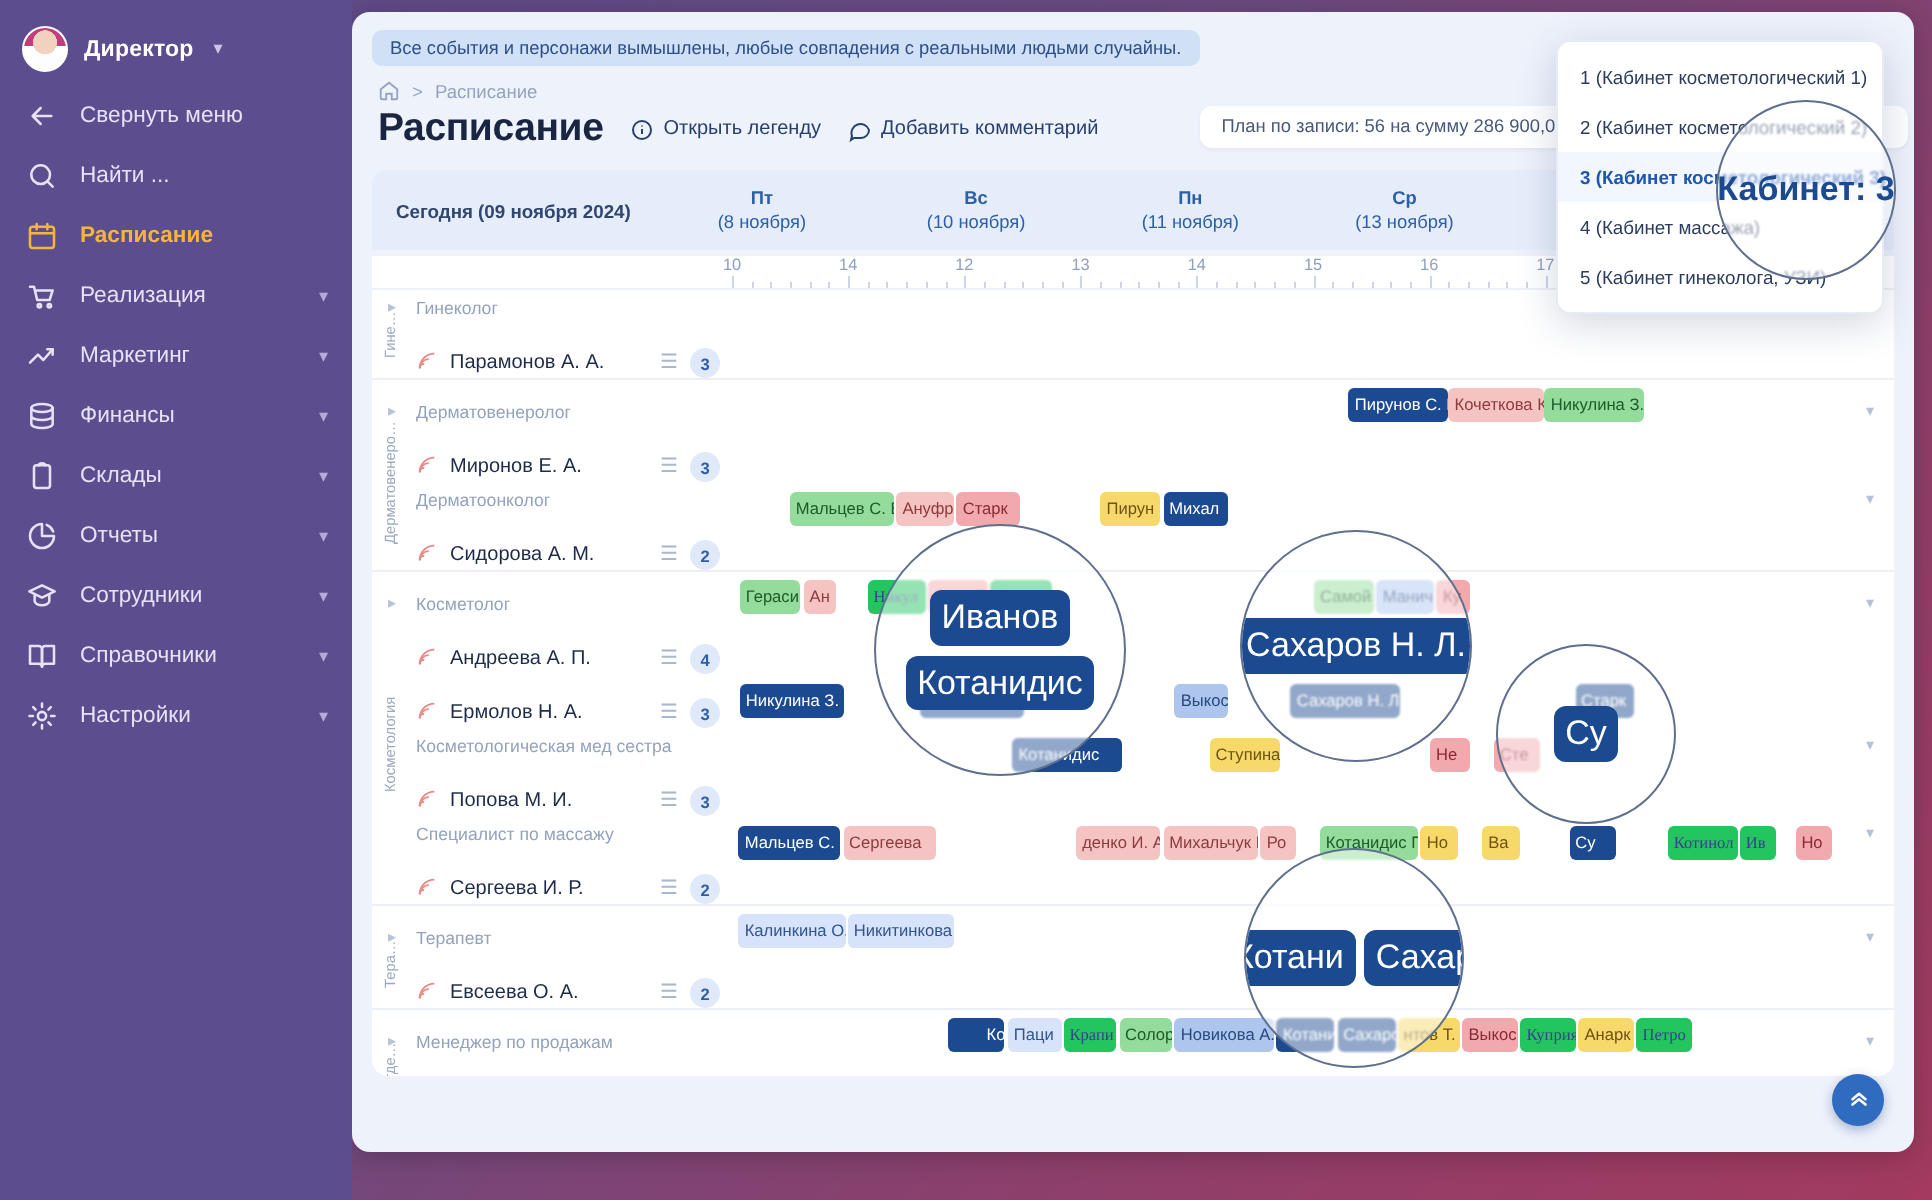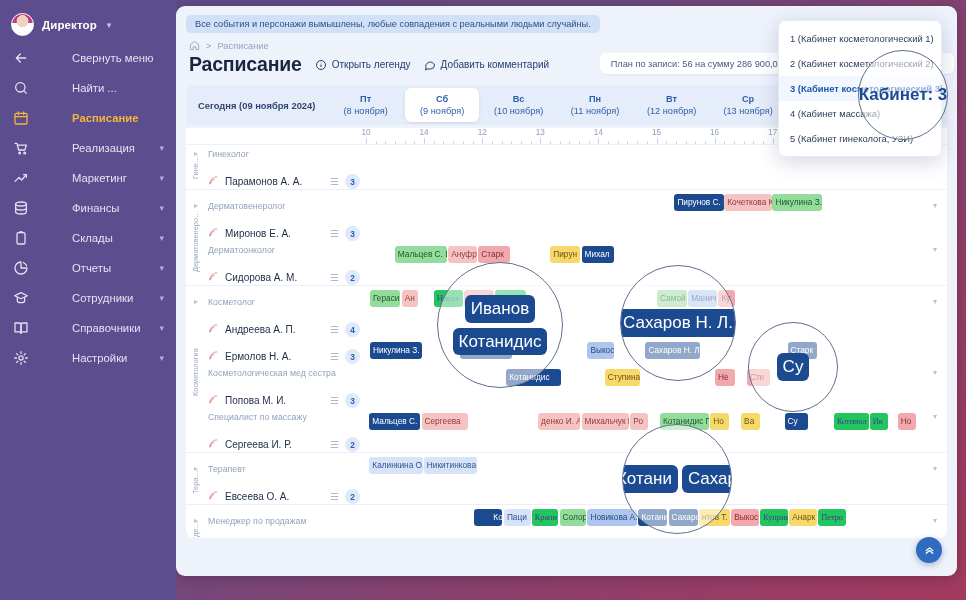--- a/index.html
+++ b/index.html
@@ -31,21 +31,21 @@
   }
   .user-name { color: #fff; font-size: 11.5px; font-weight: 600; letter-spacing: .1px; }
   .chev-sm { color: #cfc4e8; font-size: 9px; margin-left: 2px; }
 
   .nav-item {
     display: flex; align-items: center; gap: 11px;
     height: 30px; padding: 0 12px 0 13px; color: #e7e1f5;
     font-size: 11.3px; cursor: pointer; position: relative;
   }
   .nav-item .ic { width: 16px; height: 16px; flex: none; display: block; }
-  .nav-item .lbl { flex: 1; white-space: nowrap; margin-left: 32px; }
+  .nav-item .lbl { flex: 1; white-space: nowrap; }
   .nav-item .caret { color: #b7a9d8; font-size: 9px; }
   .nav-item.active .lbl { color: #f5b53d; font-weight: 600; }
   .nav-item.active .ic { color: #f5b53d; }
 
   
   #window {
     position: absolute; left: 176px; top: 6px; width: 781px; height: 570px;
     background: #eef2fb; border-radius: 9px; overflow: hidden;
     box-shadow: 0 2px 14px rgba(0,0,0,.22);
   }
@@ -343,35 +343,27 @@
   </div>
 
   
   <div class="date-strip">
     <div class="today-lbl">Сегодня (09 ноября 2024)</div>
     <div id="date-tabs" style="display:flex;flex:1">
         <div class="dtab">
           <span class="dow">Пт</span>
                  <span class="dnum">(8 ноября)</span>
         </div>
-        <div class="dtab sel">
-          <span class="dow">Сб</span>
-                 <span class="dnum">(9 ноября)</span>
-        </div>
         <div class="dtab">
           <span class="dow">Вс</span>
                  <span class="dnum">(10 ноября)</span>
         </div>
         <div class="dtab">
           <span class="dow">Пн</span>
                  <span class="dnum">(11 ноября)</span>
-        </div>
-        <div class="dtab">
-          <span class="dow">Вт</span>
-                 <span class="dnum">(12 ноября)</span>
         </div>
         <div class="dtab">
           <span class="dow">Ср</span>
                  <span class="dnum">(13 ноября)</span>
         </div>
         <div class="dtab">
           <span class="dow">Чт</span>
                  <span class="dnum">(14 ноября)</span>
         </div>
       </div>

